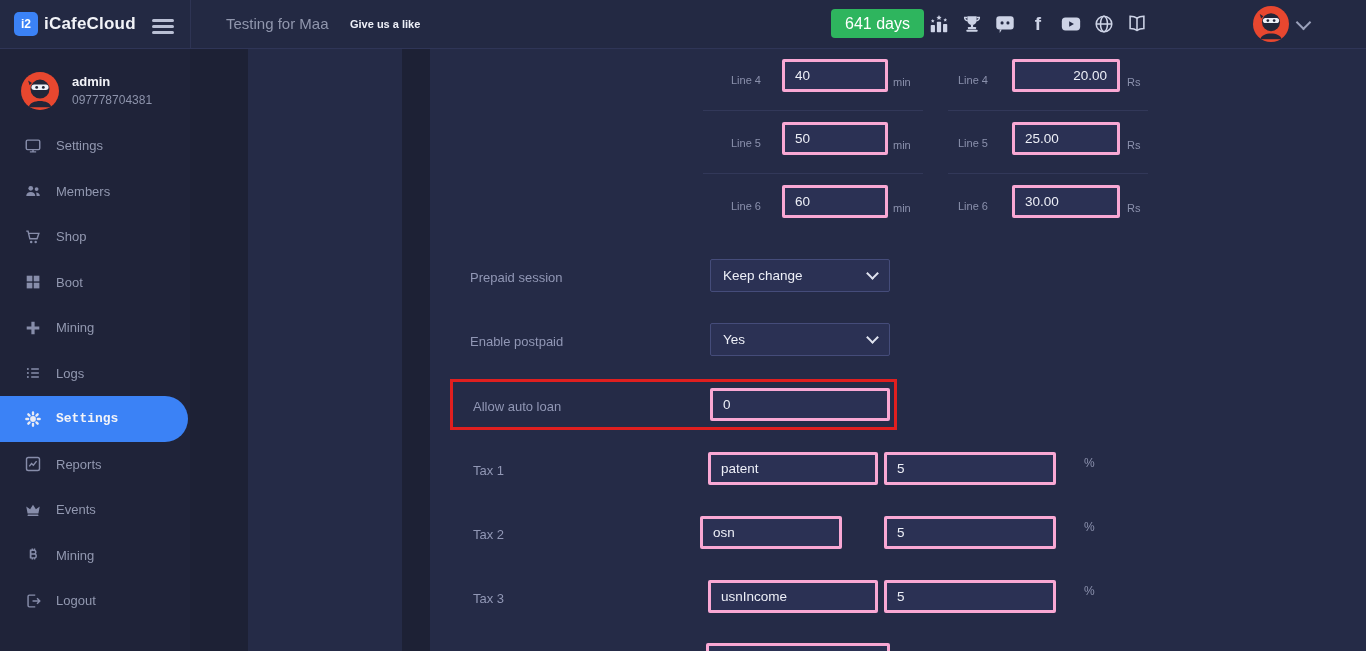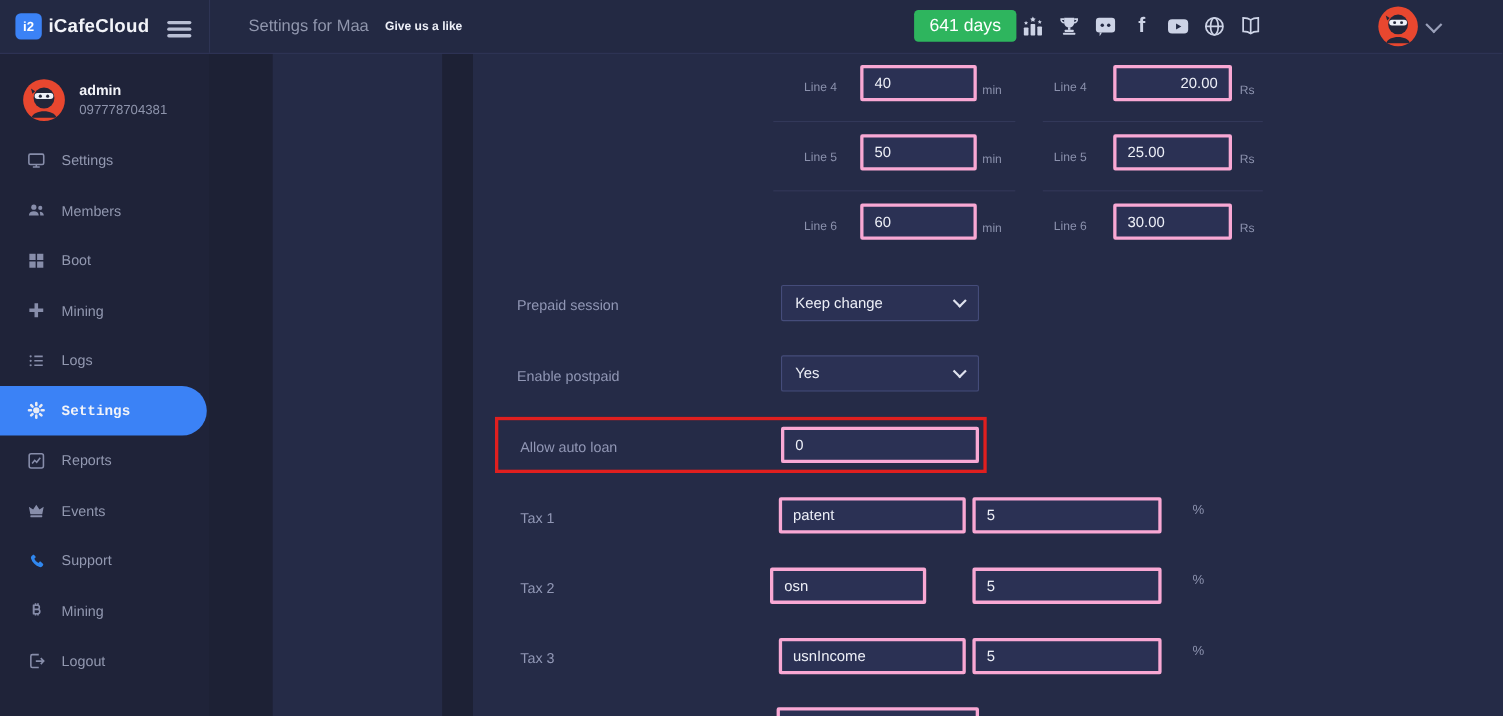--- a/index.html
+++ b/index.html
@@ -74,21 +74,21 @@
     <div class="logo-box">
         <span>i2</span>
       </div>
     <div class="brand-name">iCafeCloud</div>
     <div class="hamburger">
         <i></i>
         <i></i>
         <i></i>
       </div>
     <div class="vsep"></div>
-    <div class="page-title">Settings for Maa</div>
+    <div class="page-title">Testing for Maa</div>
     <div class="like">Give us a like</div>
     <div class="days-badge">641 days</div>
 
     <div class="hicons">
       <span class="hicon">
         <svg width="22" height="22" viewBox="0 0 24 24" fill="currentColor">
           <rect x="3" y="13" width="4.6" height="8" rx="0.8"></rect>
           <rect x="9.7" y="9.5" width="4.6" height="11.5" rx="0.8"></rect>
           <rect x="16.4" y="12" width="4.6" height="9" rx="0.8"></rect>
           <path d="M12 2.2l.9 1.8 1.9.3-1.4 1.3.3 1.9-1.7-.9-1.7.9.3-1.9-1.4-1.3 1.9-.3z"></path>
@@ -180,20 +180,30 @@
             <circle cx="7.5" cy="7" r="2.6"></circle>
               <path d="M2.5 15.5c0-2.8 2.2-4.3 5-4.3s5 1.5 5 4.3z"></path>
             <circle cx="14" cy="7.8" r="2.1"></circle>
               <path d="M13.6 11.7c2.2.2 4 1.5 4 3.8h-3.6z"></path>
           </svg>
           </span>
         <span>Members</span>
       </div>
       <div class="nav-item">
         <span class="nicon">
+          <svg width="18" height="18" viewBox="0 0 20 20">
+            <path d="M2.5 3.5h2l2 8.5h8l2-6H5.5" fill="none" stroke="currentColor" stroke-width="1.6"></path>
+            <circle cx="8" cy="15.5" r="1.4" fill="currentColor"></circle>
+              <circle cx="13" cy="15.5" r="1.4" fill="currentColor"></circle>
+          </svg>
+          </span>
+        <span>Shop</span>
+      </div>
+      <div class="nav-item">
+        <span class="nicon">
           <svg width="18" height="18" viewBox="0 0 20 20" fill="currentColor">
             <rect x="3" y="3" width="6.3" height="6.3"></rect>
               <rect x="10.8" y="3" width="6.3" height="6.3"></rect>
             <rect x="3" y="10.8" width="6.3" height="6.3"></rect>
               <rect x="10.8" y="10.8" width="6.3" height="6.3"></rect>
           </svg>
           </span>
         <span>Boot</span>
       </div>
       <div class="nav-item">
@@ -238,28 +248,20 @@
       <div class="nav-item">
         <span class="nicon">
           <svg width="18" height="18" viewBox="0 0 20 20" fill="currentColor">
             <path d="M2.5 6.2l4.3 2.9L10 4.3l3.2 4.8 4.3-2.9L16 13.8H4z"></path>
             <rect x="4" y="15" width="12" height="1.8" rx="0.5"></rect>
           </svg>
           </span>
         <span>Events</span>
       </div>
       <div class="nav-item">
-        <span class="nicon blue">
-          <svg width="18" height="18" viewBox="0 0 20 20" fill="currentColor">
-            <path d="M7.1 3.2l1.9 1.9c.5.5.5 1.2 0 1.7l-1 1c.8 1.8 2.3 3.3 4.1 4.1l1-1c.5-.5 1.2-.5 1.7 0l1.9 1.9c.5.5.5 1.3 0 1.8l-.9.9c-.6.6-1.5.9-2.4.6-4.1-1.3-7.4-4.6-8.7-8.7-.3-.9 0-1.8.6-2.4l.9-.9c.6-.4 1.4-.4 1.9.1z"></path>
-          </svg>
-          </span>
-        <span>Support</span>
-      </div>
-      <div class="nav-item">
         <span class="nicon">
           <svg width="18" height="18" viewBox="0 0 20 20" fill="none" stroke="currentColor" stroke-width="1.6">
             <path d="M7.3 4.7h3.7a2.1 2.1 0 110 4.2H7.3zM7.3 8.9h4.1a2.15 2.15 0 110 4.3H7.3z"></path>
             <path d="M7.3 4.7v8.5M9.2 2.8v1.9M11.7 2.8v1.9M9.2 13.2v1.9M11.7 13.2v1.9"></path>
           </svg>
           </span>
         <span>Mining</span>
       </div>
       <div class="nav-item">
         <span class="nicon">

